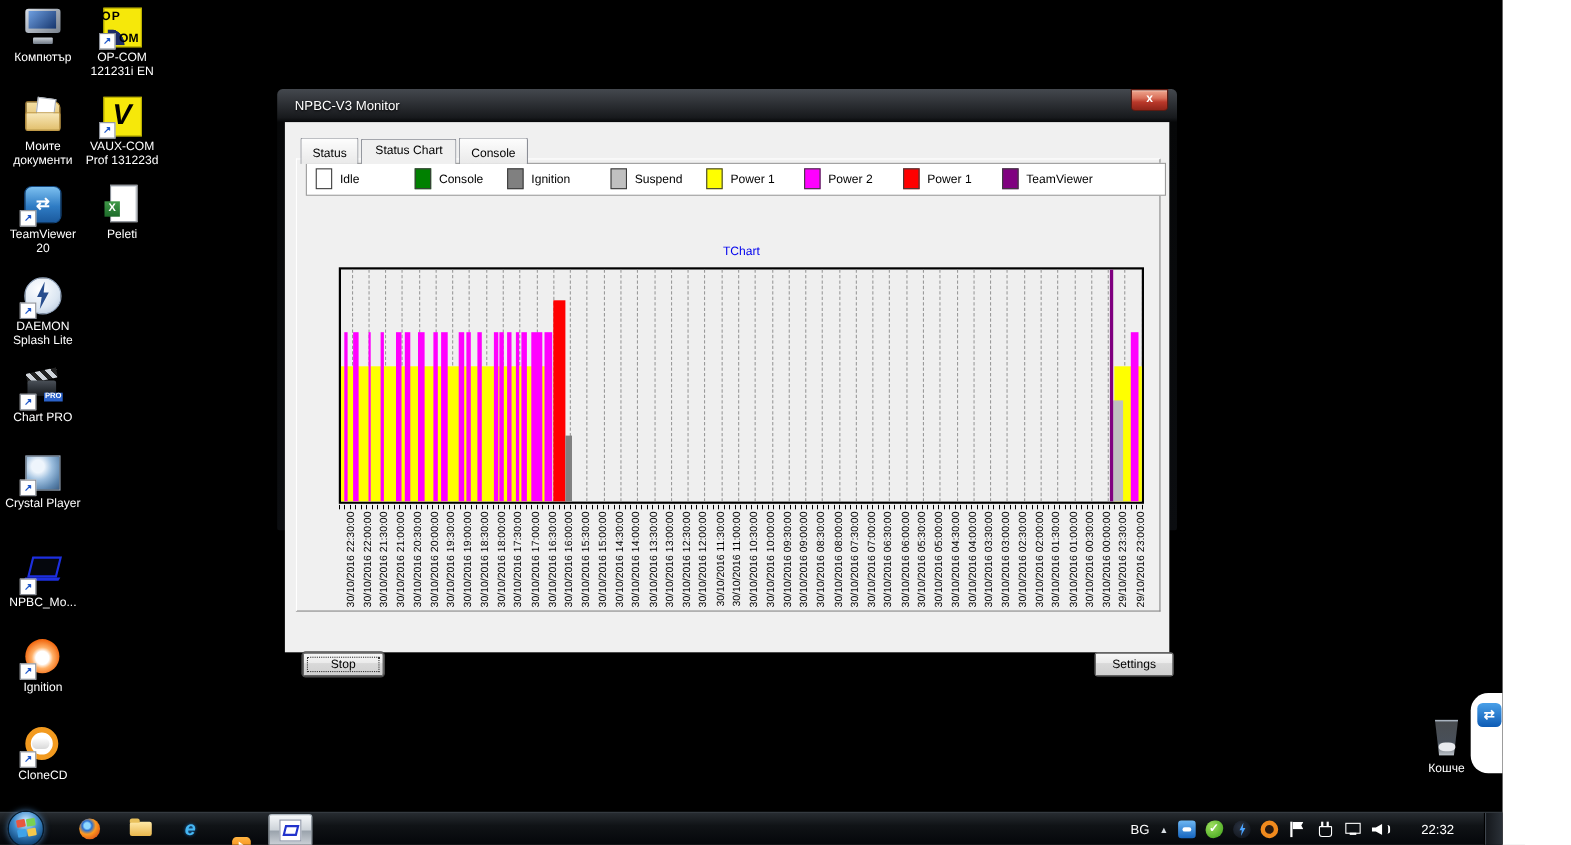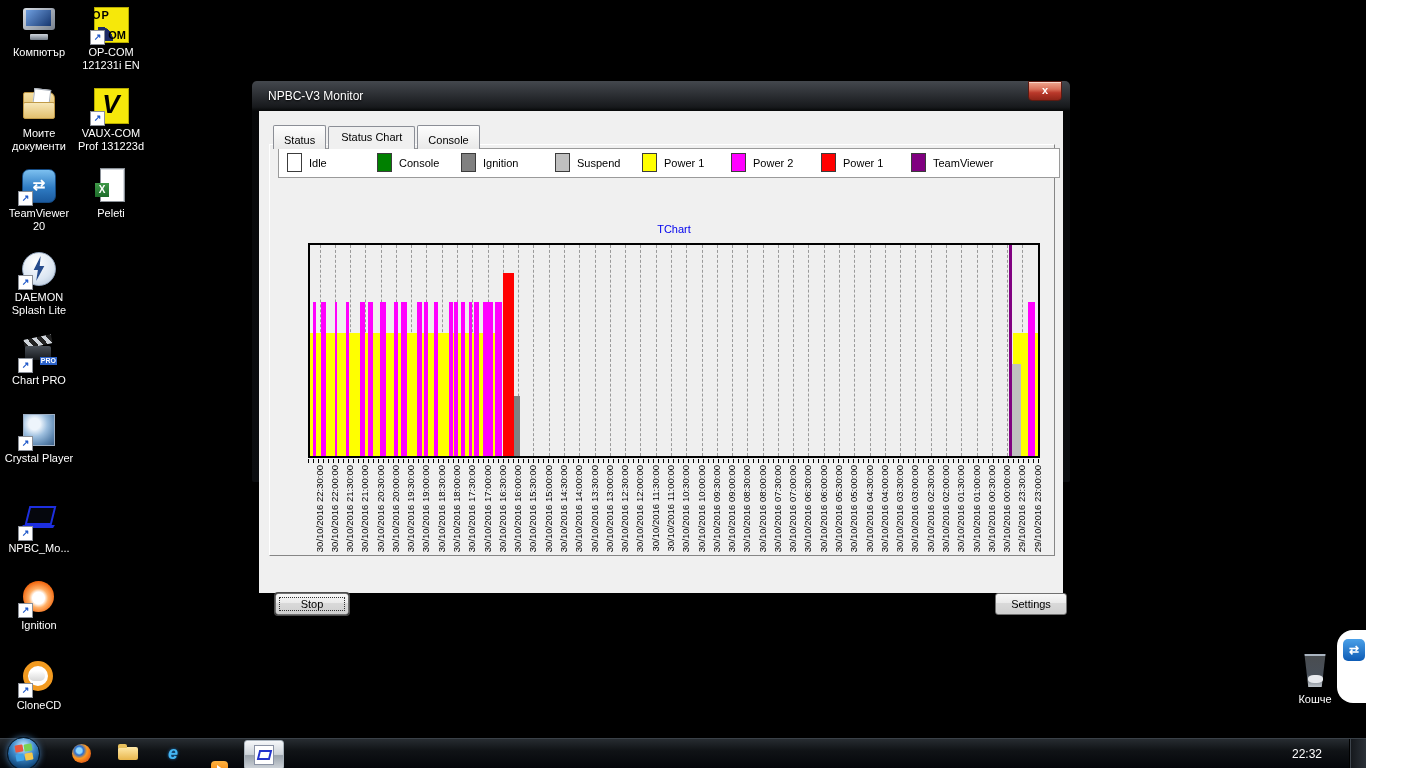--- a/index.html
+++ b/index.html
@@ -399,16 +399,41 @@
       <i style="left:8px;top:16px;background:#3fa3e8"></i>
       <i style="left:17px;top:15px;background:#f5c84b"></i>
     </div>
     <div class="tb-ico fx" style="left:72px"></div>
     <div class="tb-ico fold" style="left:118px"></div>
     <div class="tb-ico iee" style="left:168px">e</div>
     <div class="tb-ico mpc" style="left:211px"></div>
     <div id="active-task">
       <div class="np"></div>
     </div>
+    <div id="tray">
+      <span id="lang">BG</span>
+      <span id="tray-arrow">▲</span>
+    <span class="tr tr-tv"></span>
+        <span class="tr tr-sec"></span>
+        <span class="tr tr-dmn"></span>
+        <span class="tr tr-ccd"></span>
+        <span class="tr tr-flag">
+          <i class="pole"></i>
+          <i class="ban"></i>
+        </span>
+        <span class="tr tr-plug">
+          <i class="bod"></i>
+          <i class="p1"></i>
+          <i class="p2"></i>
+        </span>
+        <span class="tr tr-net">
+          <i class="mon"></i>
+          <i class="std"></i>
+        </span>
+        <span class="tr tr-vol">
+          <i class="spk"></i>
+          <i class="wv"></i>
+        </span>
+      </div>
     <div id="clock">22:32</div>
     <div id="showdesk"></div>
   </div>
 </div>
 
 </body></html>

